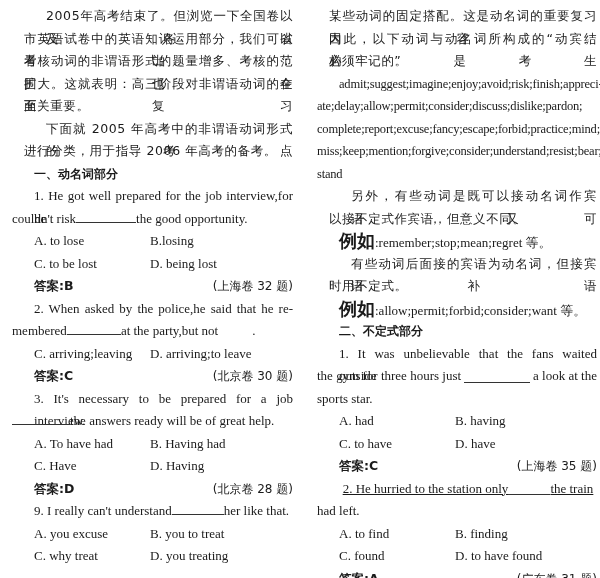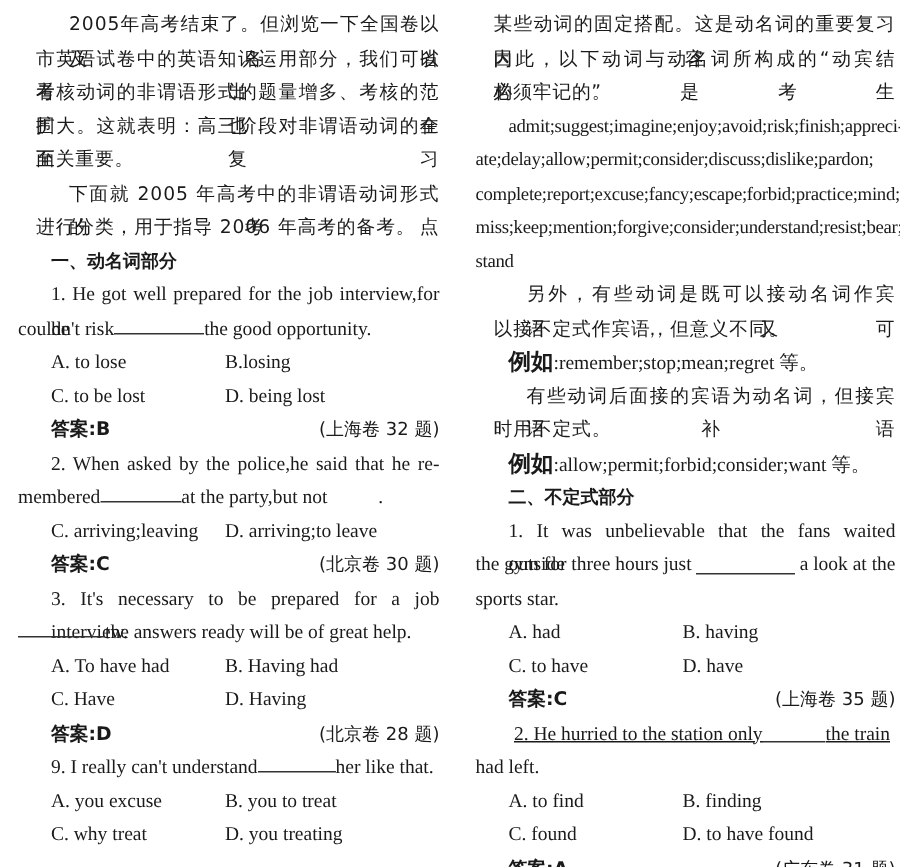--- a/index.html
+++ b/index.html
@@ -16,21 +16,21 @@
   .justify { text-align: justify; text-align-last: justify; white-space: normal; }
   .indent { padding-left: 22px; }
   .cjk { font-family: "DejaVu Sans", sans-serif; font-size: 12.5px; letter-spacing: 0.6px; margin-left: 12px; }
   .heading { font-family: "DejaVu Sans", sans-serif; font-weight: bold; font-size: 12px; padding-left: 22px; }
   .opts { display: flex; padding-left: 22px; }
   .opts .o1 { width: 116px; }
   .answer { display: flex; justify-content: space-between; padding-left: 22px; }
   .answer .lbl { font-family: "DejaVu Sans", sans-serif; font-weight: bold; font-size: 12.5px; }
   .answer .src { font-family: "DejaVu Sans", sans-serif; font-size: 12px; }
   .blank { display: inline-block; border-bottom: 1px solid #333; height: 12px; vertical-align: baseline; }
-  .bold-cjk { font-family: "DejaVu Sans", sans-serif; font-weight: bold; font-size: 15px; }
+  .bold-cjk { font-family: "DejaVu Sans", sans-serif; font-weight: bold; font-size: 18px; }
   .mono-list { font-size: 12.5px; letter-spacing: -0.2px; }
 </style>
 </head>
 <body>
 
 <div class="col col-left">
   <div class="line cjk justify indent">2005年高考结束了。但浏览一下全国卷以及各省</div>
   <div class="line cjk justify">市英语试卷中的英语知识运用部分，我们可以看出：</div>
   <div class="line cjk justify">考核动词的非谓语形式的题量增多、考核的范围也在</div>
   <div class="line cjk justify">扩大。这就表明：高三阶段对非谓语动词的全面复习</div>

